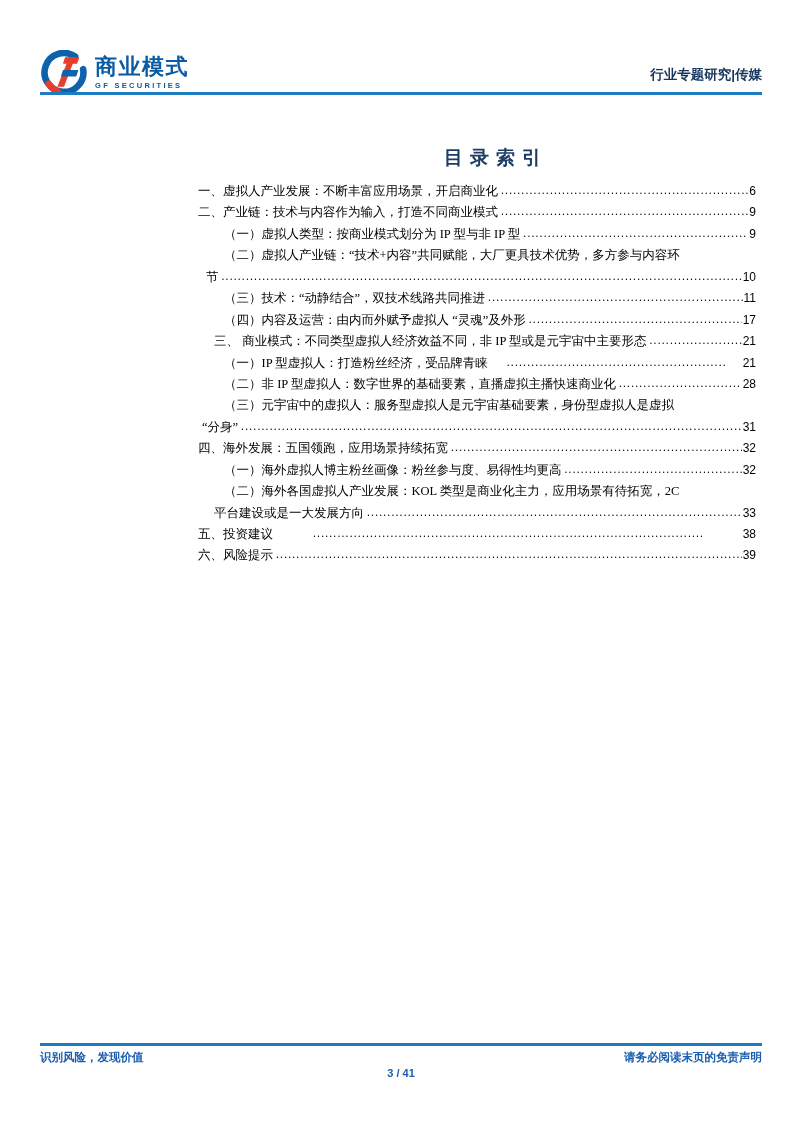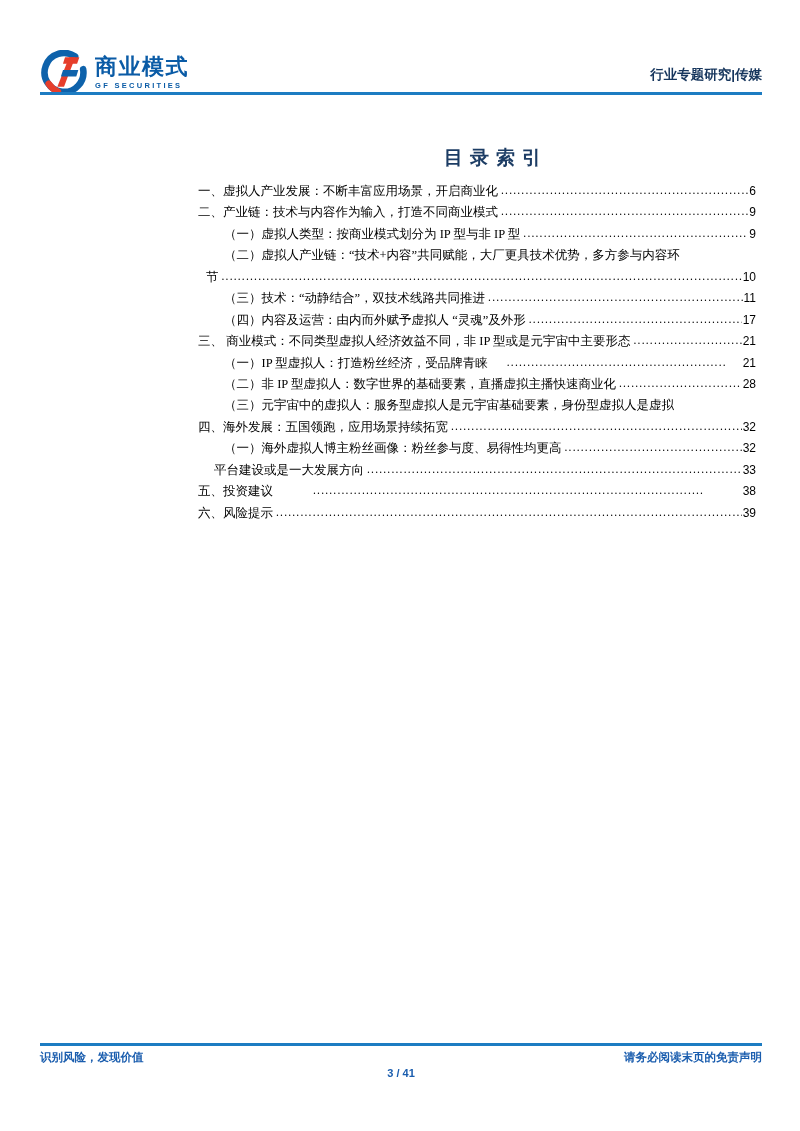--- a/index.html
+++ b/index.html
@@ -196,47 +196,55 @@
       <div class="toc-row" style="padding-left: 26px;">
         <span class="toc-text">（三）技术：“动静结合”，双技术线路共同推进</span>
         <span class="toc-dots"></span>
         <span class="toc-page">11</span>
       </div>
       <div class="toc-row" style="padding-left: 26px;">
         <span class="toc-text">（四）内容及运营：由内而外赋予虚拟人 “灵魂”及外形</span>
         <span class="toc-dots"></span>
         <span class="toc-page">17</span>
       </div>
-      <div class="toc-row" style="padding-left: 0px;">
+      <div class="toc-row" style="padding-left: 0px; margin-left: 16px;">
         <span class="toc-text">三、 商业模式：不同类型虚拟人经济效益不同，非 IP 型或是元宇宙中主要形态 </span>
         <span class="toc-dots"></span>
         <span class="toc-page">21</span>
       </div>
       <div class="toc-row" style="padding-left: 26px; gap: 16px;">
         <span class="toc-text">（一）IP 型虚拟人：打造粉丝经济，受品牌青睐</span>
         <span class="toc-dots"></span>
         <span class="toc-page">21</span>
       </div>
       <div class="toc-row" style="padding-left: 26px;">
         <span class="toc-text">（二）非 IP 型虚拟人：数字世界的基础要素，直播虚拟主播快速商业化</span>
         <span class="toc-dots"></span>
         <span class="toc-page">28</span>
       </div>
       <div class="toc-row" style="padding-left: 26px;">
         <span class="toc-text">（三）元宇宙中的虚拟人：服务型虚拟人是元宇宙基础要素，身份型虚拟人是虚拟</span>
       </div>
+      <div class="toc-row" style="padding-left: 4px;">
+        <span class="toc-text">“分身”</span>
+        <span class="toc-dots"></span>
+        <span class="toc-page">31</span>
+      </div>
       <div class="toc-row" style="padding-left: 0px;">
         <span class="toc-text">四、海外发展：五国领跑，应用场景持续拓宽</span>
         <span class="toc-dots"></span>
         <span class="toc-page">32</span>
       </div>
       <div class="toc-row" style="padding-left: 26px; text-align: right;">
         <span class="toc-text">（一）海外虚拟人博主粉丝画像：粉丝参与度、易得性均更高</span>
         <span class="toc-dots"></span>
         <span class="toc-page">32</span>
+      </div>
+      <div class="toc-row" style="padding-left: 26px;">
+        <span class="toc-text">（二）海外各国虚拟人产业发展：KOL 类型是商业化主力，应用场景有待拓宽，2C</span>
       </div>
       <div class="toc-row" style="padding-left: 16px;">
         <span class="toc-text">平台建设或是一大发展方向</span>
         <span class="toc-dots"></span>
         <span class="toc-page">33</span>
       </div>
       <div class="toc-row" style="padding-left: 0px; gap: 37px;">
         <span class="toc-text">五、投资建议</span>
         <span class="toc-dots"></span>
         <span class="toc-page">38</span>

